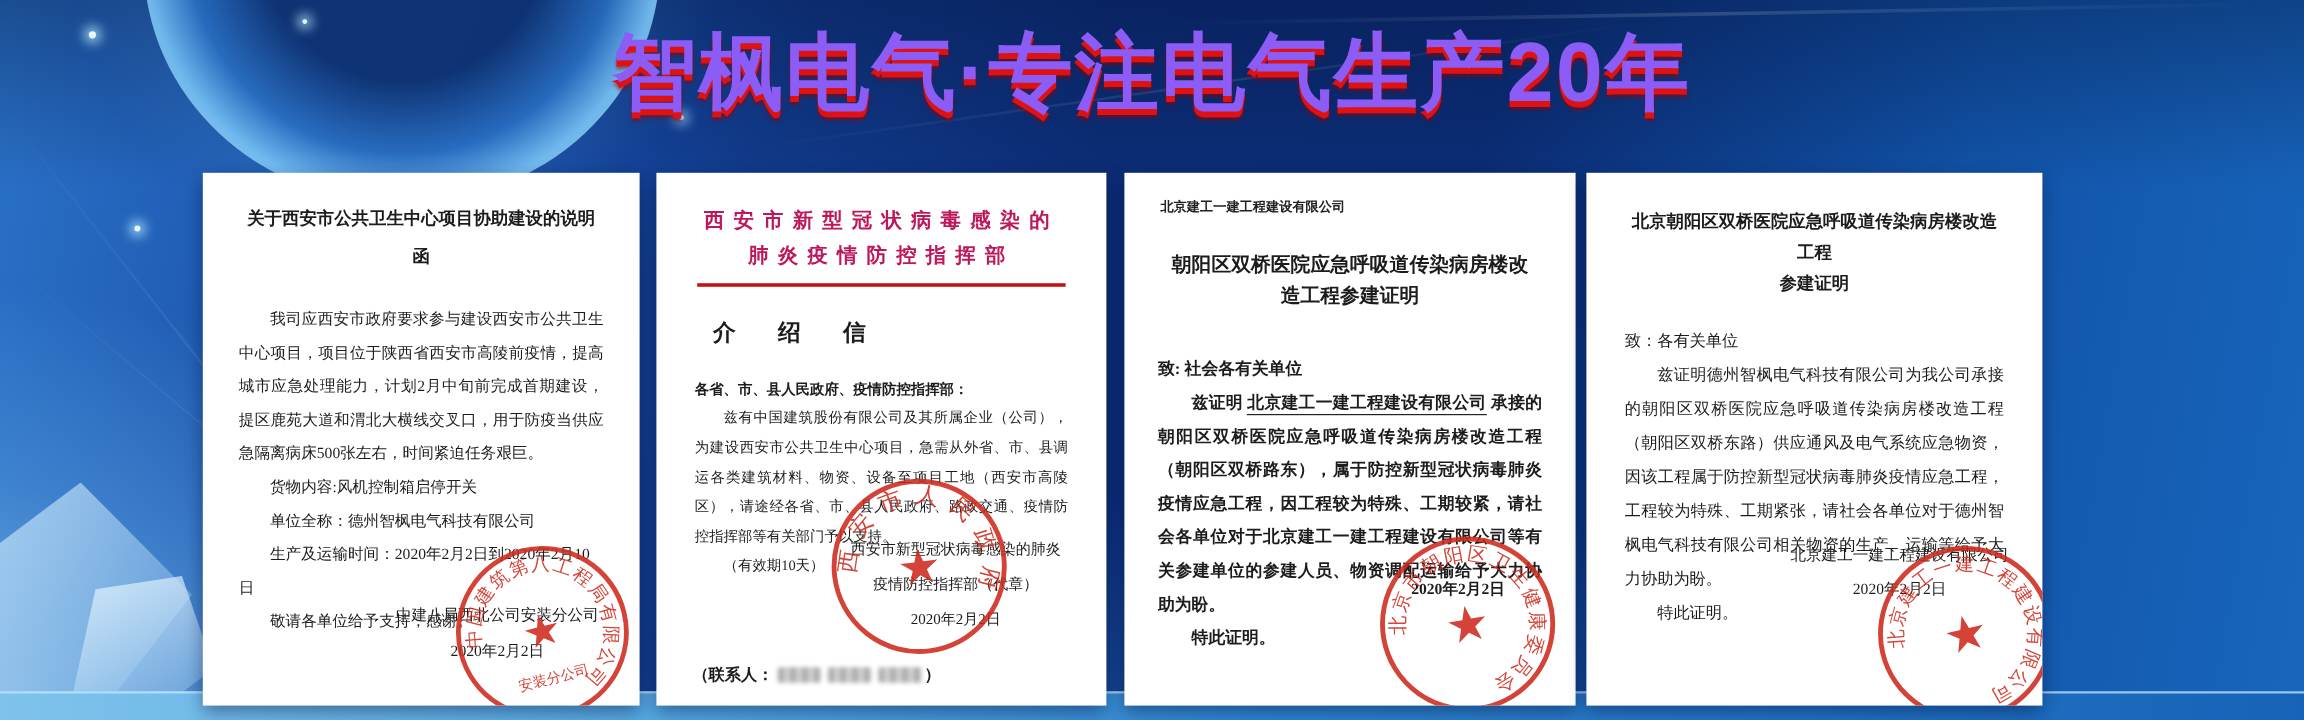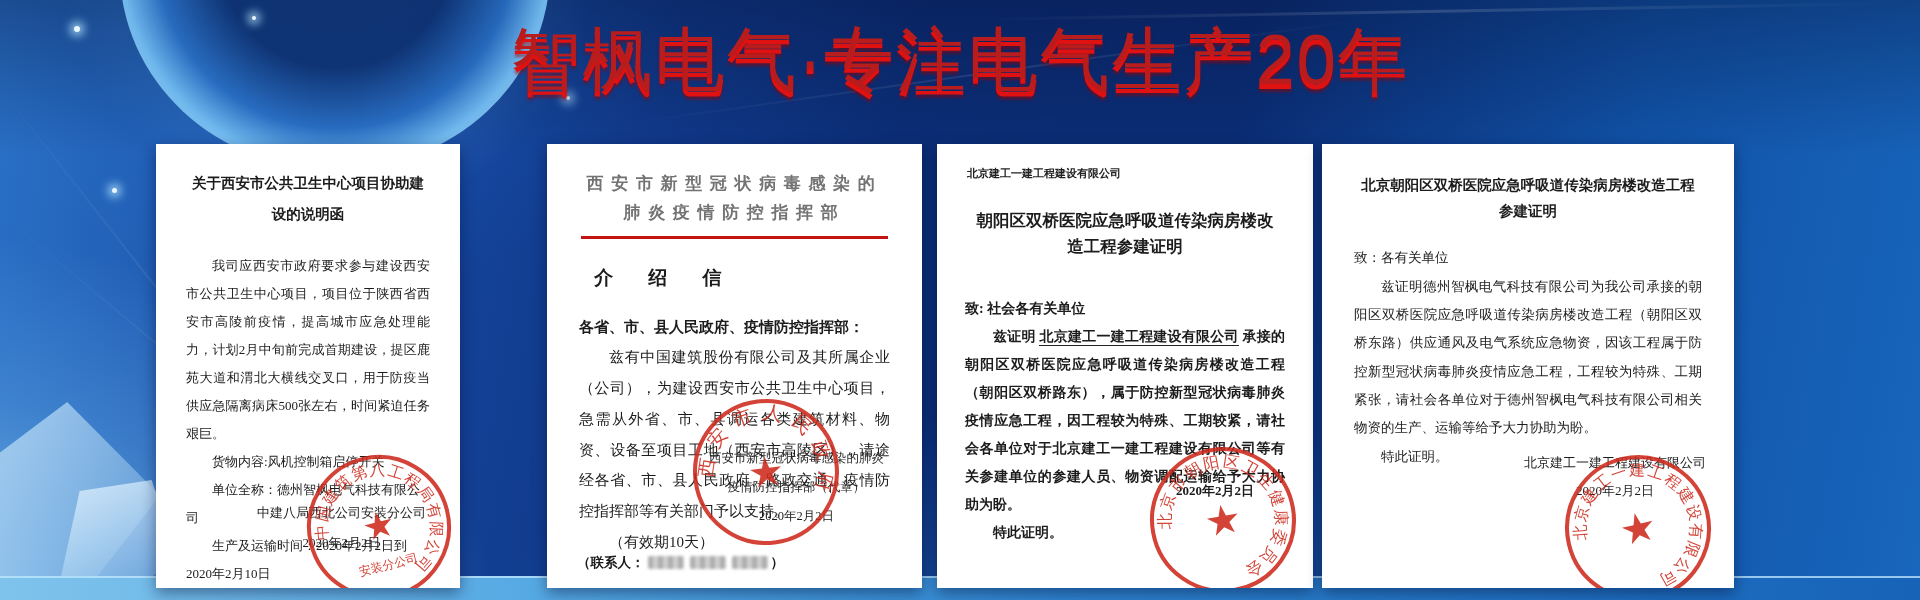--- a/index.html
+++ b/index.html
@@ -33,45 +33,45 @@
     clip-path:polygon(0 100%, 0 28%, 42% 0, 100% 52%, 58% 100%); }
   .crystal-2 { left:58px; bottom:10px; width:120px; height:110px;
     background:linear-gradient(160deg, rgba(225,242,253,0.8), rgba(140,195,238,0.35));
     clip-path:polygon(0 100%, 18% 10%, 78% 0, 100% 70%, 64% 100%); }
   .bottom-band { position:absolute; left:0; bottom:0; width:1920px; height:24px; pointer-events:none;
     background:linear-gradient(90deg, #7fc3ec 0%, #55a9e3 28%, #2f85d0 55%, #1663b8 100%);
     border-top:2px solid rgba(195,232,255,0.75); }
 
   
   .banner-title { position:absolute; top:20px; left:0; width:1920px; text-align:center;
-    font-size:70px; font-weight:400; letter-spacing:2px; color:#b91c1c; line-height:1.15;
+    font-size:70px; font-weight:700; letter-spacing:2px; color:#8b5cf6; line-height:1.15;
     text-shadow:0 5px 0 #e01111, 0 8px 3px rgba(150,0,0,0.55); white-space:nowrap; }
 
   
   .doc { position:absolute; top:144px; height:444px; background:#ffffff; color:#1c1c1c;
     font-family:"Liberation Serif", serif; box-shadow:0 5px 14px rgba(2,12,48,0.45); overflow:hidden; }
-  .doc-1 { left:156px;  width:304px; padding:24px 30px; }
+  .doc-1 { left:169px;  width:364px; padding:24px 30px; }
   .doc-2 { left:547px;  width:375px; padding:26px 32px; }
   .doc-3 { left:937px;  width:376px; padding:18px 28px; }
-  .doc-4 { left:1322px; width:412px; padding:24px 32px; }
+  .doc-4 { left:1322px; width:380px; padding:24px 32px; }
 
   .doc p { margin:0; }
   .indent { text-indent:2em; }
   .just { text-align:justify; }
 
   
   .doc-1 .title { font-size:14.5px; font-weight:bold; text-align:center; margin:0 0 22px 0; }
   .doc-1 p { font-size:13px; line-height:2.15; }
   .doc-1 .sig-block { position:absolute; right:34px; bottom:30px; text-align:center; font-size:13px; line-height:2.3; z-index:1; }
 
   
-  .doc-2 .org-title { color:#737373; font-weight:bold; text-align:center; font-size:17px; letter-spacing:0.45em; line-height:1.7; margin:0; }
+  .doc-2 .org-title { color:#be185d; font-weight:bold; text-align:center; font-size:17px; letter-spacing:0.45em; line-height:1.7; margin:0; }
   .doc-2 .red-rule { height:3px; background:#c41411; border:0; margin:8px 2px 0 2px; }
   .doc-2 .letter-title { font-size:19px; font-weight:bold; letter-spacing:0.8em; margin:20px 0 14px 0; text-indent:0.8em; }
-  .doc-2 p { font-size:15px; line-height:2.05; }
+  .doc-2 p { font-size:12px; line-height:2.05; }
   .doc-2 .salutation { font-weight:bold; }
   .doc-2 .sig-block { position:absolute; right:38px; top:300px; text-align:center; font-size:12.5px; line-height:2.3; z-index:1; }
   .doc-2 .contact-line { position:absolute; left:30px; bottom:16px; font-size:13.5px; font-weight:bold; }
   .blur-chip { display:inline-block; width:36px; height:13px; margin:0 3px; vertical-align:-2px;
     background:repeating-linear-gradient(90deg,#aeaeae 0 5px,#cfcfcf 5px 10px); filter:blur(1.6px); border-radius:2px; }
 
   
   .doc-3 .company-header { font-size:11px; color:#222; margin:0 0 24px 2px; font-weight:bold; }
   .doc-3 .title { font-size:16.5px; font-weight:bold; text-align:center; line-height:1.55; margin:0 0 36px 0; }
   .doc-3 p { font-size:14px; line-height:2.0; font-weight:600; }

